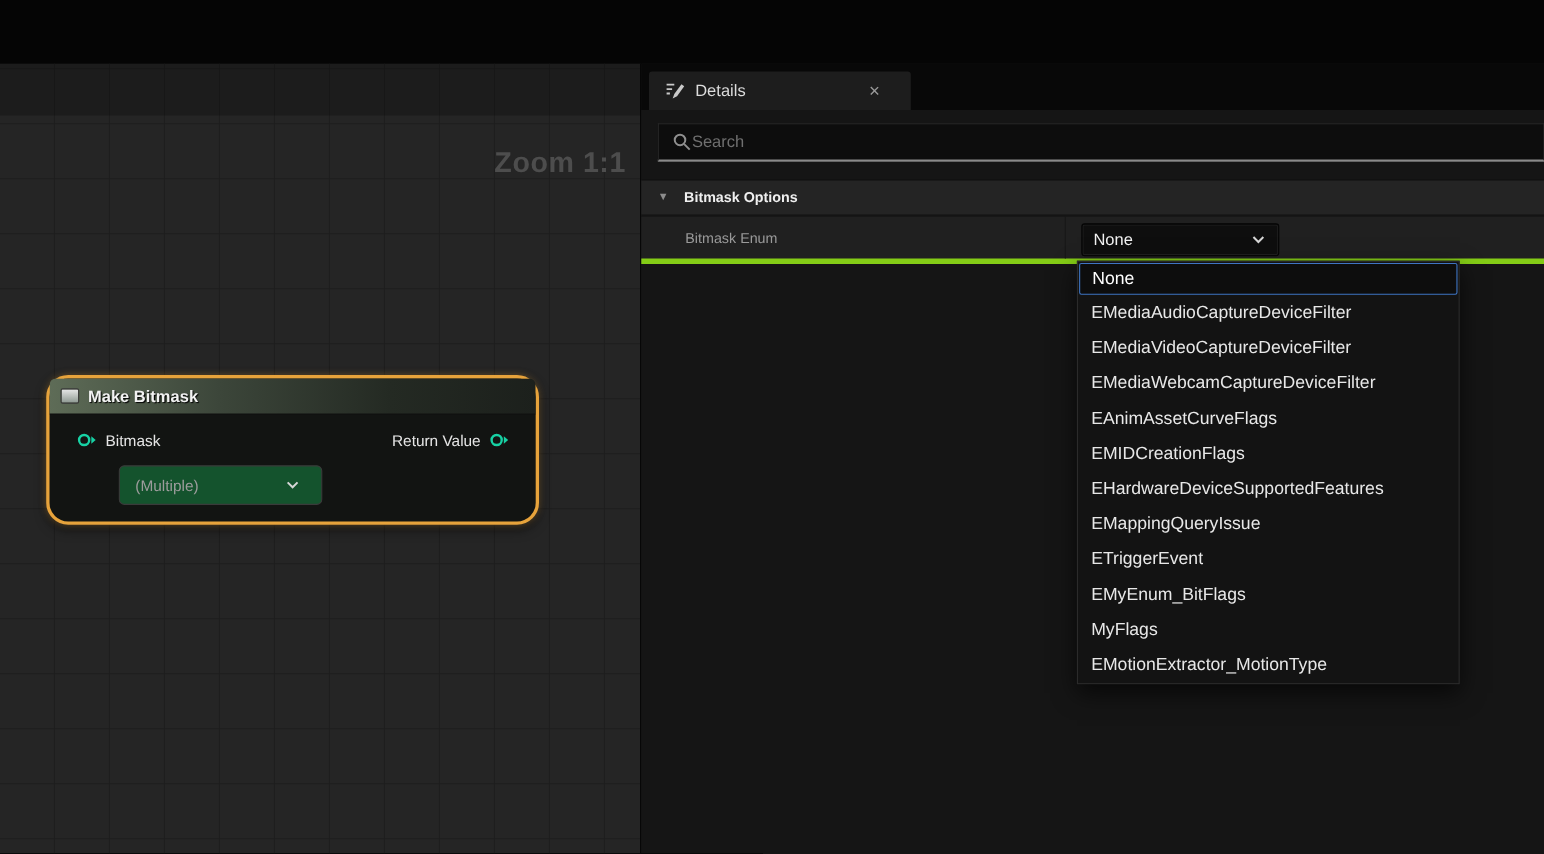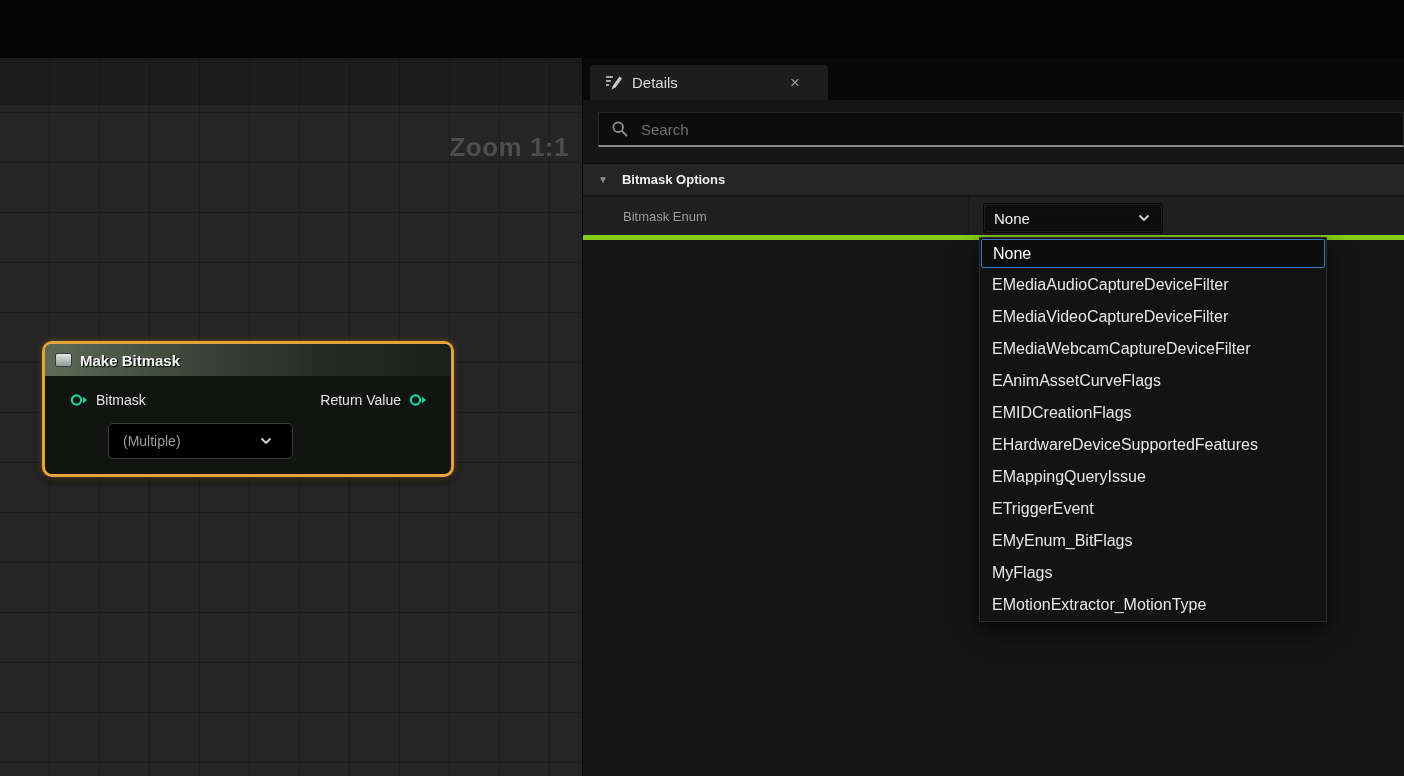--- a/index.html
+++ b/index.html
@@ -23,22 +23,22 @@
     border-right:1px solid #000;
   }
   .graph-shade { position:absolute; left:0; top:0; right:0; height:47px; background:rgba(0,0,0,0.22); }
   .zoom-label {
     position:absolute; top:52px; right:13px;
     font-size:26px; font-weight:700; color:#4d4d4d; letter-spacing:0.5px;margin-top:22px;
   }
 
   
   .node {
-    position:absolute; left:42px; top:283px; width:412px; height:136px;
-    border:3px solid #e7a33b; border-radius:10px;
+    position:absolute; left:42px; top:283px; width:448px; height:136px;
+    border:3px solid #e7a33b; border-radius:20px;
     background:rgba(17,19,17,0.93);
     box-shadow:0 0 7px rgba(231,163,59,0.35), 0 4px 10px rgba(0,0,0,0.5);
   }
   .node-header {
     height:33px; display:flex; align-items:center; gap:8px; padding:0 10px;
     border-radius:6px 6px 0 0;
     background:linear-gradient(90deg,#5e6c57 0%, #3c463a 35%, #242a23 70%, #1c201c 100%);
     border-bottom:1px solid #111;
   }
   .node-icon {
@@ -46,41 +46,41 @@
     background:linear-gradient(#e6e6e6,#8f9a93);
     border:1px solid #3a3a3a;
   }
   .node-title { font-size:15px; font-weight:700; color:#f2f2f2; text-shadow:1px 1px 1px #000; }
   .pin-row { display:flex; align-items:center; margin-top:15px; padding:0 24px 0 25px; }
   .pin { display:inline-flex; align-items:center; }
   .pin-label { font-size:14px; color:#e5e5e5; margin-left:8px; }
   .pin-label.out { margin-left:auto; margin-right:8px; }
   .multi-select {
     margin:15px 0 0 63px; width:185px; height:36px;
-    background:#000000; border:1px solid #3a3a3a; border-radius:5px;
+    background:#14532d; border:1px solid #3a3a3a; border-radius:5px;
     display:flex; align-items:center; justify-content:space-between;
     padding:0 20px 0 14px; cursor:pointer;
   }
   .multi-select .val { font-size:14px; color:#9c9c9c; }
 
   
   .details { position:absolute; left:583px; top:58px; width:821px; height:718px; background:#151515; }
   .tabstrip { position:absolute; left:0; top:0; width:100%; height:42px; background:#080808; }
   .tab {
     position:absolute; left:7px; top:7px; width:238px; height:35px;
     background:#1d1d1d; border-radius:3px 3px 0 0;
     display:flex; align-items:center; gap:9px; padding:0 28px 0 14px; cursor:pointer;
   }
   .tab-label { font-size:15px; color:#dcdcdc; }
   .tab-close { margin-left:auto; font-size:17px; color:#9a9a9a; line-height:1; cursor:pointer; }
 
   .searchbar {
     position:absolute; left:15px; top:54px; width:806px; height:35px;
     background:#0d0d0d; border:1px solid #262626; border-bottom:2px solid #8a8a8a;
-    display:flex; align-items:center; gap:12px; padding:0 10px 0 12px;
+    display:flex; align-items:center; padding:0 10px 0 12px;
   }
   .searchbar input {
     flex:1; background:transparent; border:none; outline:none;
     font-family:inherit; font-size:15px; color:#dddddd;
   }
   .searchbar input::placeholder { color:#6f6f6f; }
 
   .section-header {
     position:absolute; left:0; top:105px; width:100%; height:33px;
     background:#242424; border-top:1px solid #0c0c0c; border-bottom:1px solid #101010;

